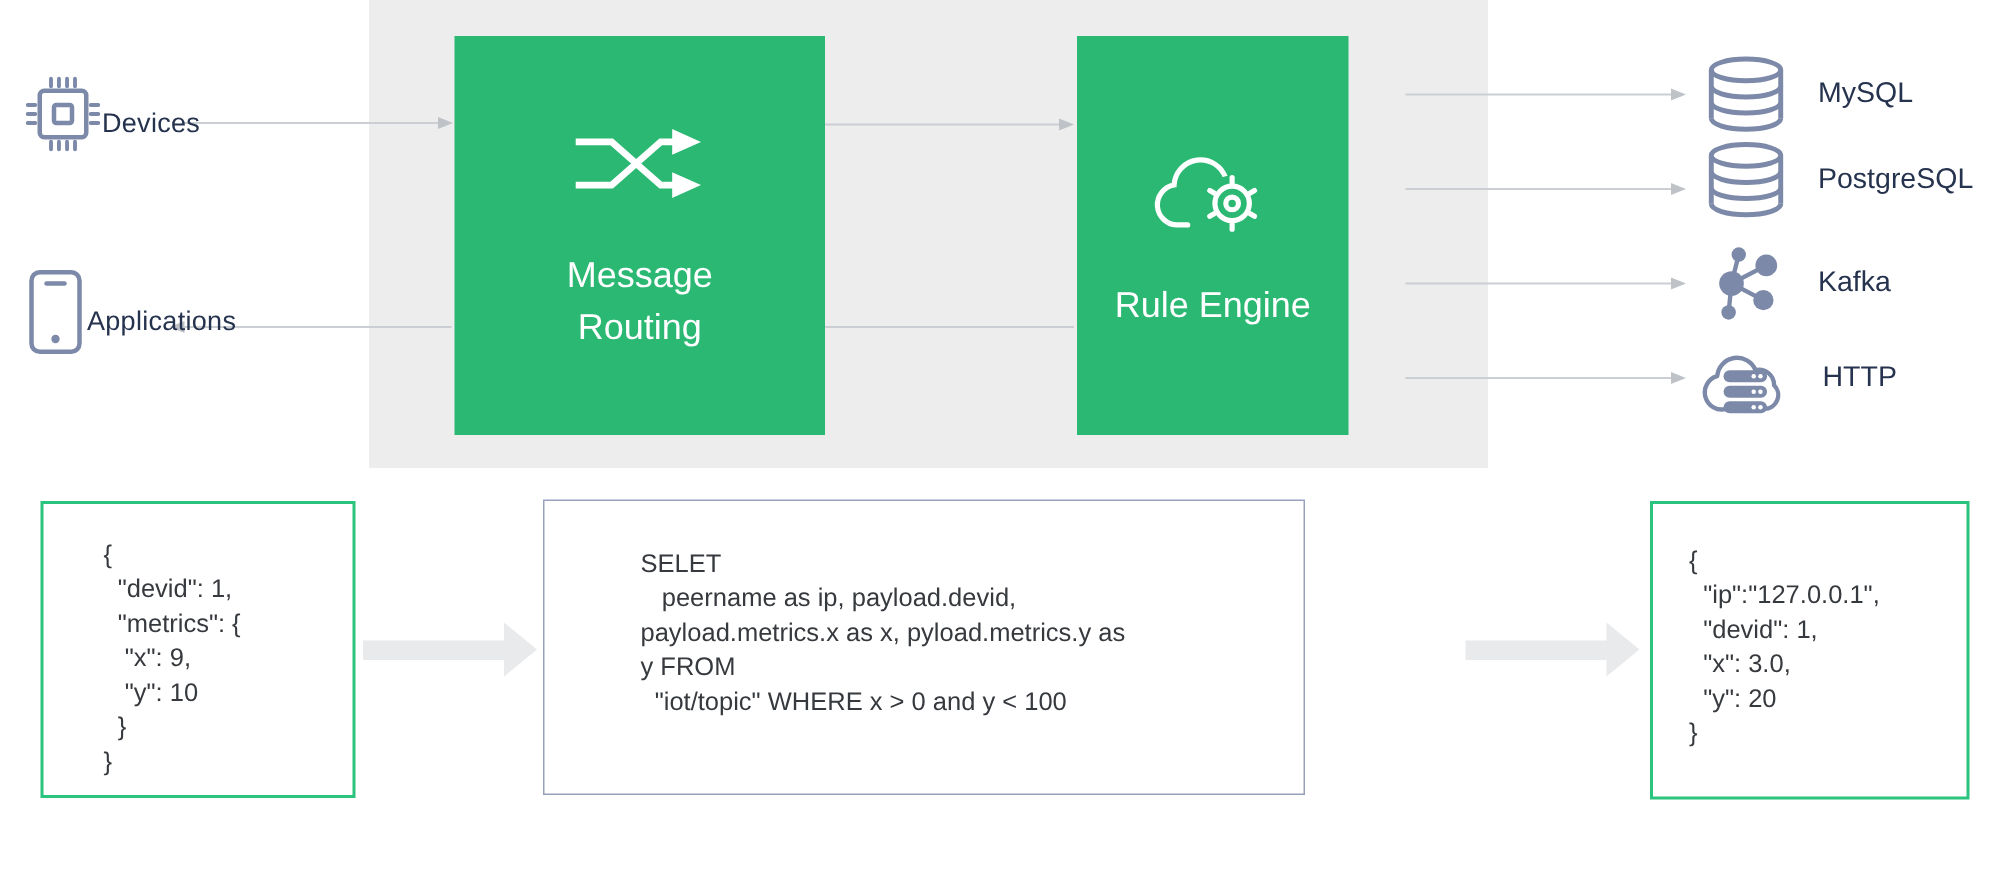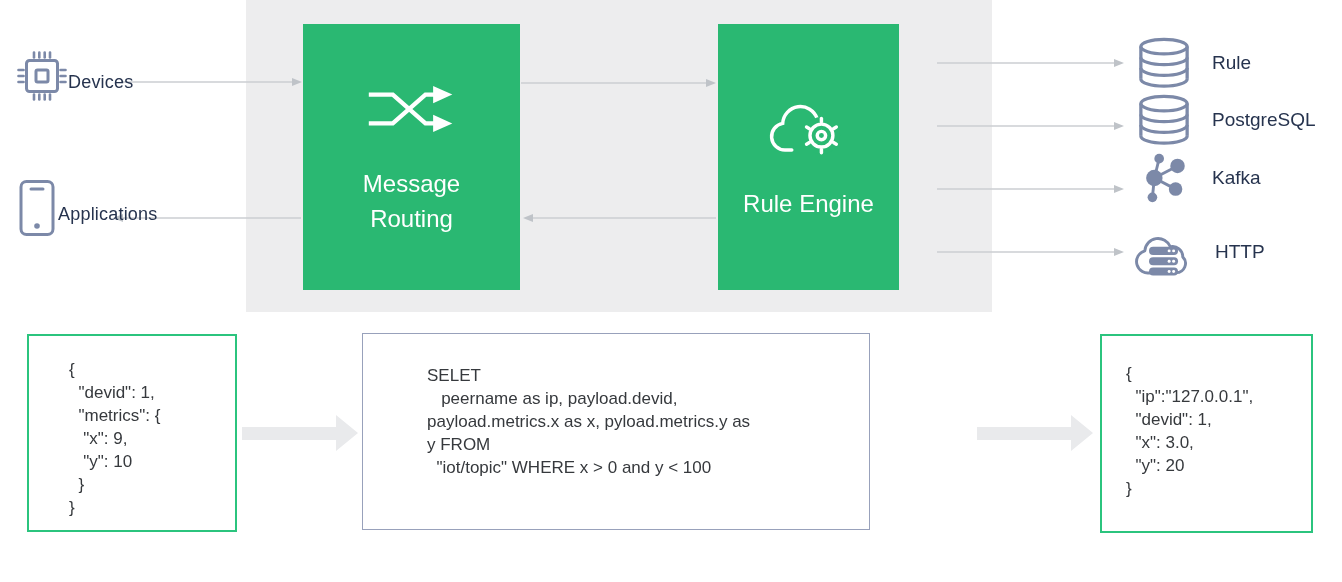--- a/index.html
+++ b/index.html
@@ -23,21 +23,21 @@
   .node .caption{color:var(--label);font-size:18px;letter-spacing:.2px;}
   .node-devices{left:16px;top:50px;width:158px;}
   .node-devices .caption{margin-top:13px;}
   .node-apps{left:16px;top:178px;width:158px;}
   .node-apps .caption{margin-top:12px;}
 
   .stage{
     position:absolute;display:flex;flex-direction:column;align-items:center;justify-content:center;
     background:var(--green);color:#fff;text-align:center;
   }
-  .stage-mr{left:303px;top:24px;width:217px;height:266px;}
+  .stage-mr{left:303px;top:24px;width:247px;height:266px;}
   .stage-re{left:718px;top:24px;width:181px;height:266px;}
   .stage .stage-title{font-size:24px;line-height:35px;color:#fff;max-width:165px;}
   .stage .stage-icon{margin-bottom:26px;}
 
   .sink{position:absolute;display:flex;align-items:center;gap:17px;height:62px;color:var(--slate);}
   .sink .caption{color:var(--label);font-size:19px;}
   .sink-iconbox{width:62px;display:flex;justify-content:center;align-items:center;}
 
   .codebox{position:absolute;background:#fff;}
   .codebox pre{
@@ -170,40 +170,40 @@
       <g fill="none" stroke="currentColor" stroke-width="3.4">
         <ellipse cx="31" cy="11" rx="24" ry="7.5"></ellipse>
         <path d="M7,11 V44.5"></path>
           <path d="M55,11 V44.5"></path>
         <path d="M7,44.5 a24,7.5 0 0 0 48,0"></path>
         <path d="M7,22.2 a24,7.5 0 0 0 48,0"></path>
         <path d="M7,33.3 a24,7.5 0 0 0 48,0"></path>
       </g>
     </svg>
   </span>
-  <div class="caption">Rule</div>
+  <div class="caption">MySQL</div>
 </div>
 
 <div class="sink" style="left:1133px;top:89px;">
   <span class="sink-iconbox">
     <svg width="60" height="54" viewBox="0 0 62 56">
       <g fill="none" stroke="currentColor" stroke-width="3.4">
         <ellipse cx="31" cy="11" rx="24" ry="7.5"></ellipse>
         <path d="M7,11 V44.5"></path>
           <path d="M55,11 V44.5"></path>
         <path d="M7,44.5 a24,7.5 0 0 0 48,0"></path>
         <path d="M7,22.2 a24,7.5 0 0 0 48,0"></path>
         <path d="M7,33.3 a24,7.5 0 0 0 48,0"></path>
       </g>
     </svg>
   </span>
   <div class="caption">PostgreSQL</div>
 </div>
 
-<div class="sink" style="left:1133px;top:147px;">
+<div class="sink" style="left:1133px;top:158px;">
   <span class="sink-iconbox">
     <svg width="56" height="56" viewBox="0 0 58 58">
       <g stroke="currentColor" stroke-width="3">
         <line x1="19" y1="29" x2="24" y2="9"></line>
         <line x1="19" y1="29" x2="17" y2="49"></line>
         <line x1="19" y1="29" x2="42" y2="17"></line>
         <line x1="19" y1="29" x2="40" y2="40"></line>
       </g>
       <g fill="currentColor">
         <circle cx="19" cy="29" r="8.5"></circle>

